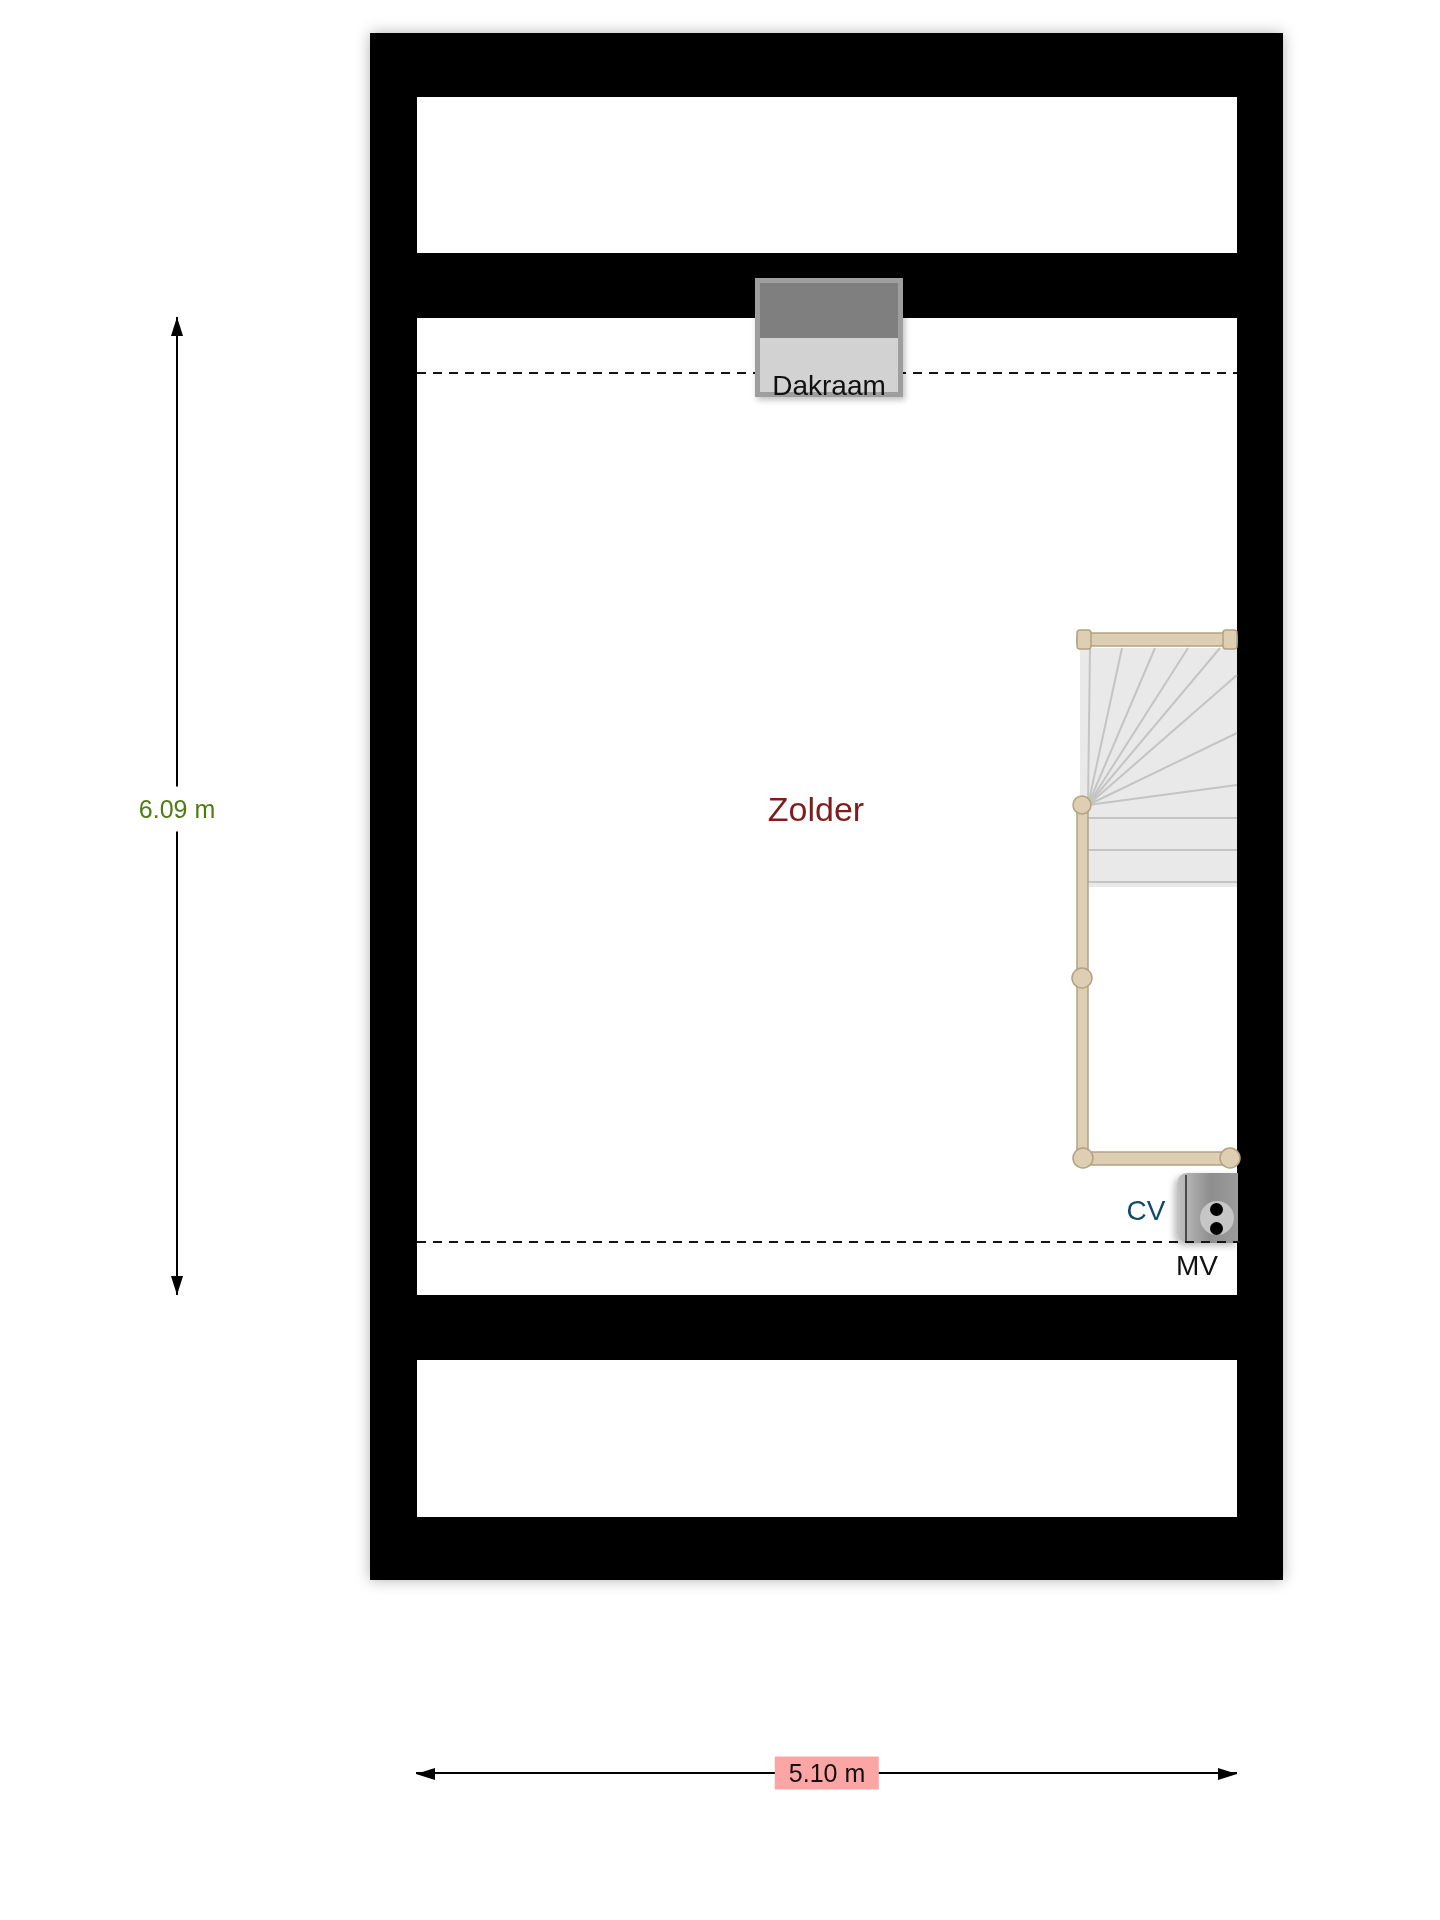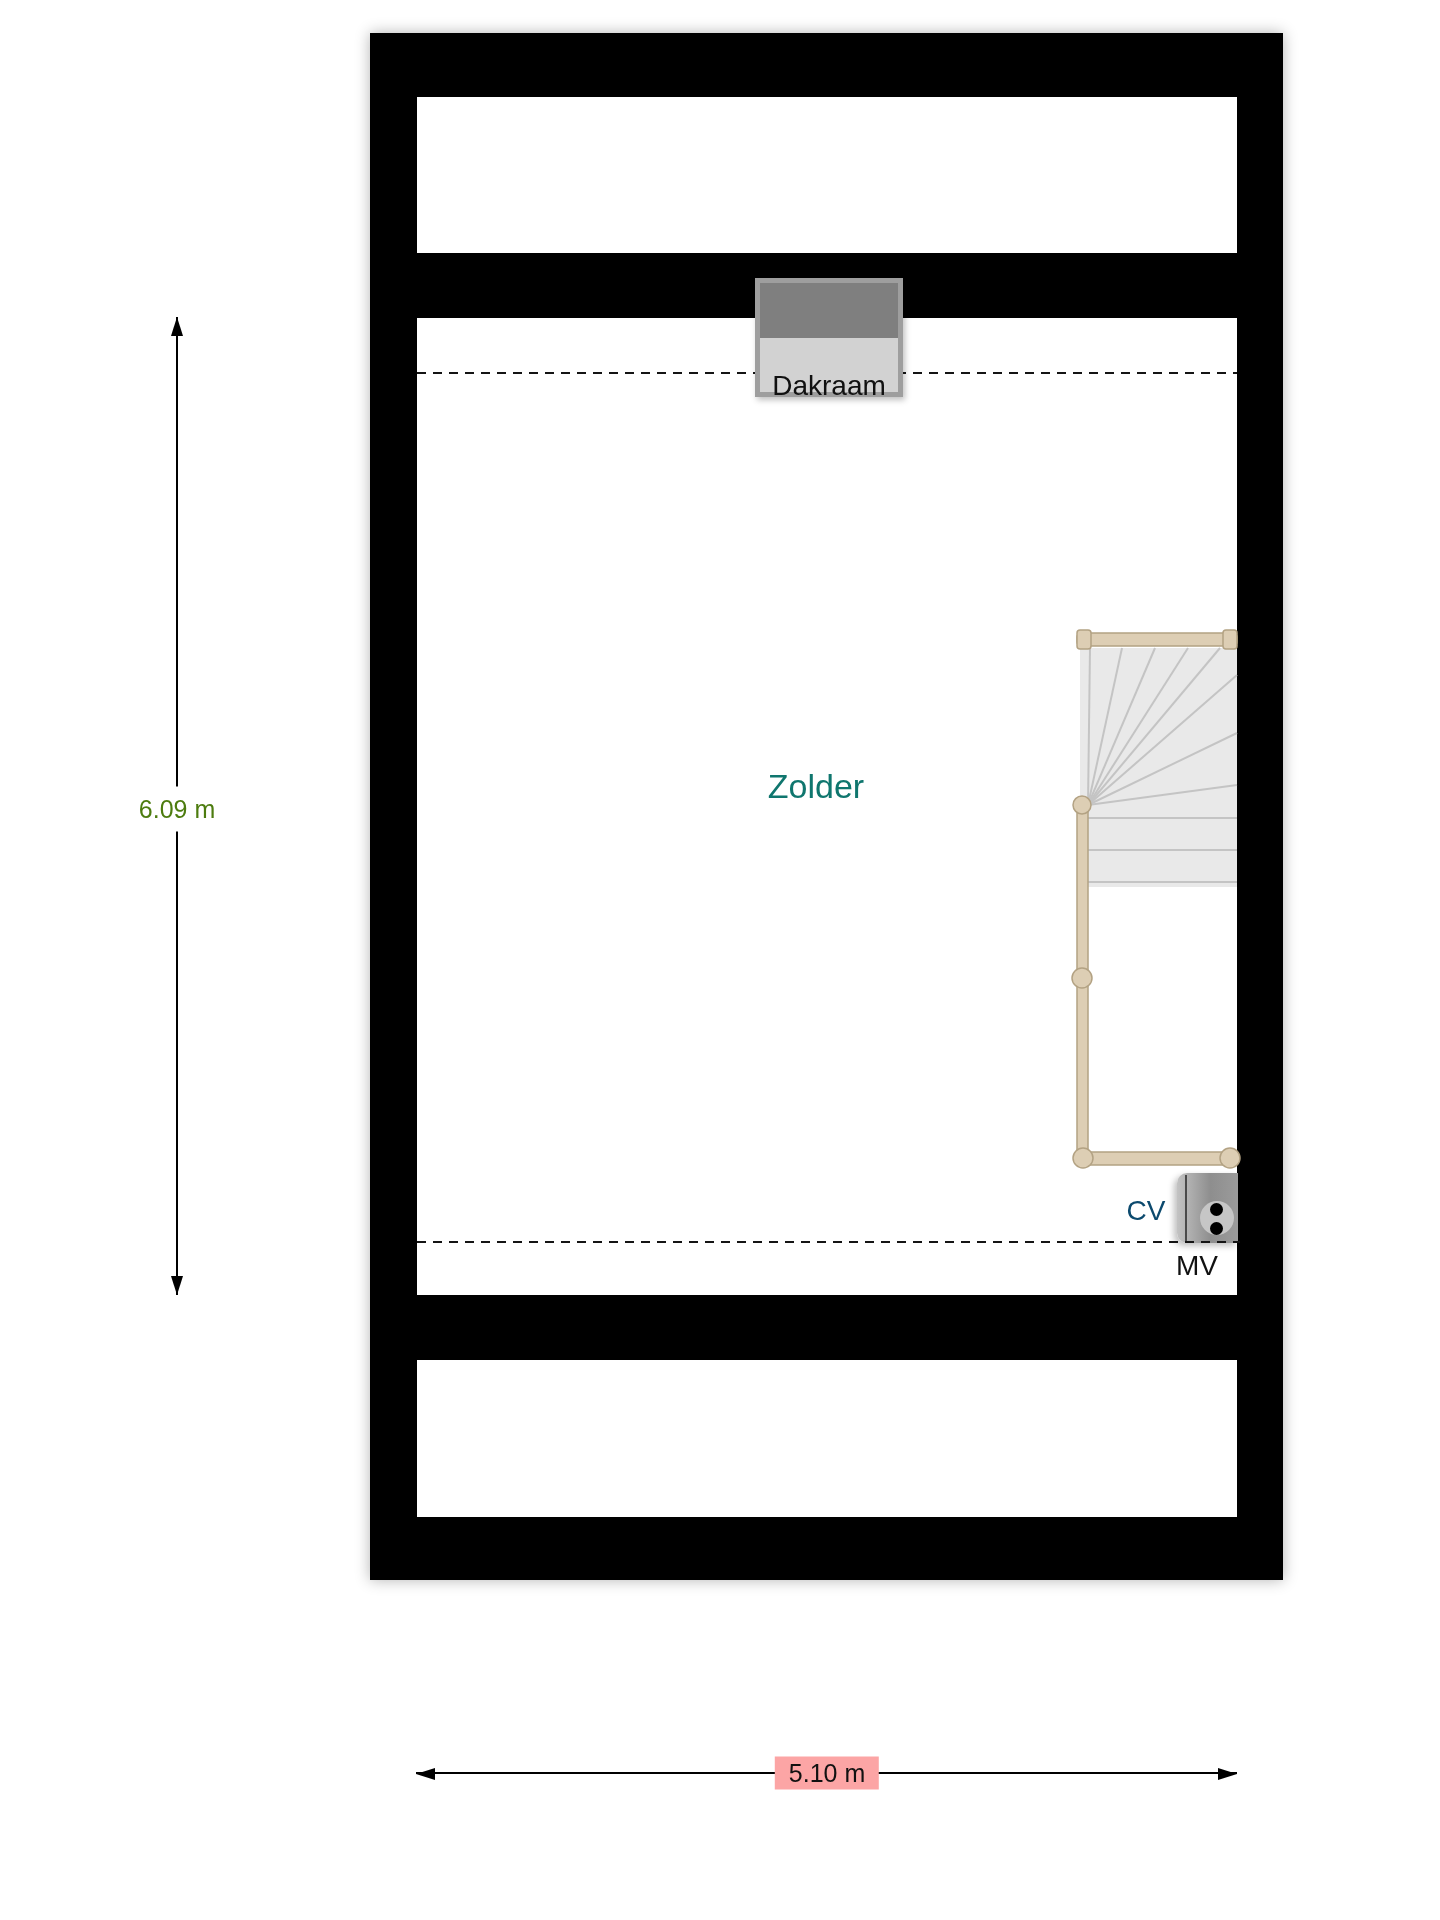--- a/index.html
+++ b/index.html
@@ -34,22 +34,22 @@
   .skylight-sash{
     position:absolute;left:0;top:0;right:0;height:55px;background:#7f7f7f;
   }
   .skylight-label{
     position:absolute;left:50%;top:96px;transform:translate(-50%,-50%);
     font-size:28px;white-space:nowrap;color:#111;margin-top:7px;
   }
 
   
   .room-label{
-    position:absolute;left:816px;top:786px;transform:translate(-50%,-50%);
-    font-size:34px;color:#0f766e;z-index:2;
+    position:absolute;left:816px;top:809px;transform:translate(-50%,-50%);
+    font-size:34px;color:#7f1d1d;z-index:2;
   }
 
   
   .staircase{position:absolute;left:1070px;top:625px;z-index:5;}
 
   
   .cv-unit{
     position:absolute;left:1177px;top:1173px;width:61px;height:70px;
     background:linear-gradient(90deg,#c3c3c3,#8e8e8e 55%,#9b9b9b);
     border-radius:10px 0 0 10px;z-index:5;box-shadow:-3px 3px 6px rgba(0,0,0,.25);

